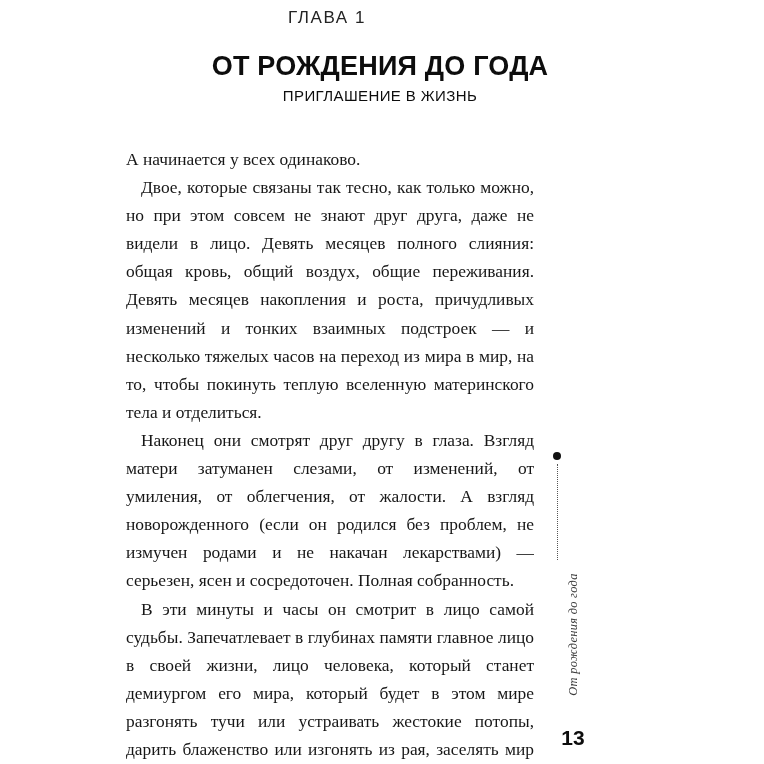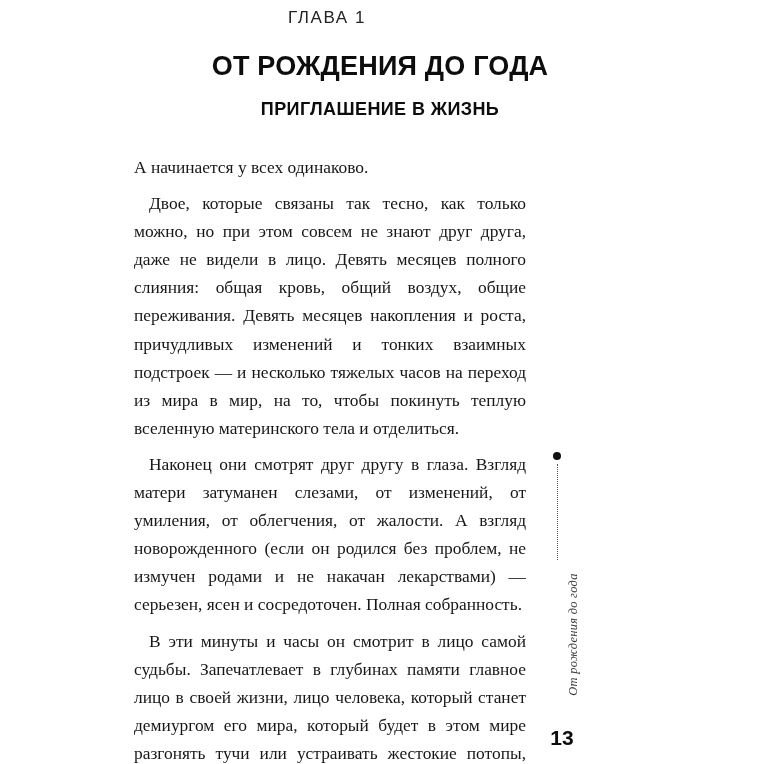--- a/index.html
+++ b/index.html
@@ -47,40 +47,40 @@
     font-family: "Liberation Sans", sans-serif;
     font-size: 27px;
     font-weight: 700;
     letter-spacing: 0.2px;
     color: #0d0d0d;
     line-height: 1.05;
     white-space: nowrap;
   }
 
   .title-sub {
-    margin-top: 20px;
+    margin-top: 8px;
     font-family: "Liberation Sans", sans-serif;
-    font-size: 18px;
-    font-weight: 700;
+    font-size: 15px;
+    font-weight: 400;
     letter-spacing: 0.4px;
     color: #0d0d0d;
     line-height: 1.1;
     white-space: nowrap;
   }
 
   
   .body-column {
     position: absolute;
     left: 126px;
     top: 145px;
     width: 408px;
   }
 
   .body-para {
-    margin: 8px;
+    margin: 0;
     text-indent: 15px;
     text-align: justify;
     text-justify: inter-word;
     font-family: "Liberation Serif", serif;
     font-size: 17.4px;
     line-height: 28.1px;
     color: #171717;
     hyphens: manual;
   }
 
@@ -133,21 +133,21 @@
     font-style: italic;
     font-size: 12.4px;
     letter-spacing: 0.3px;
     color: #3a3a3a;
     white-space: nowrap;
   }
 
   
   .page-number {
     position: absolute;
-    left: 502px;
+    left: 513px;
     top: 726px;
     width: 120px;
     text-align: center;
     font-family: "Liberation Sans", sans-serif;
     font-size: 21px;
     font-weight: 700;
     color: #0d0d0d;
   }
 </style>
 </head>

